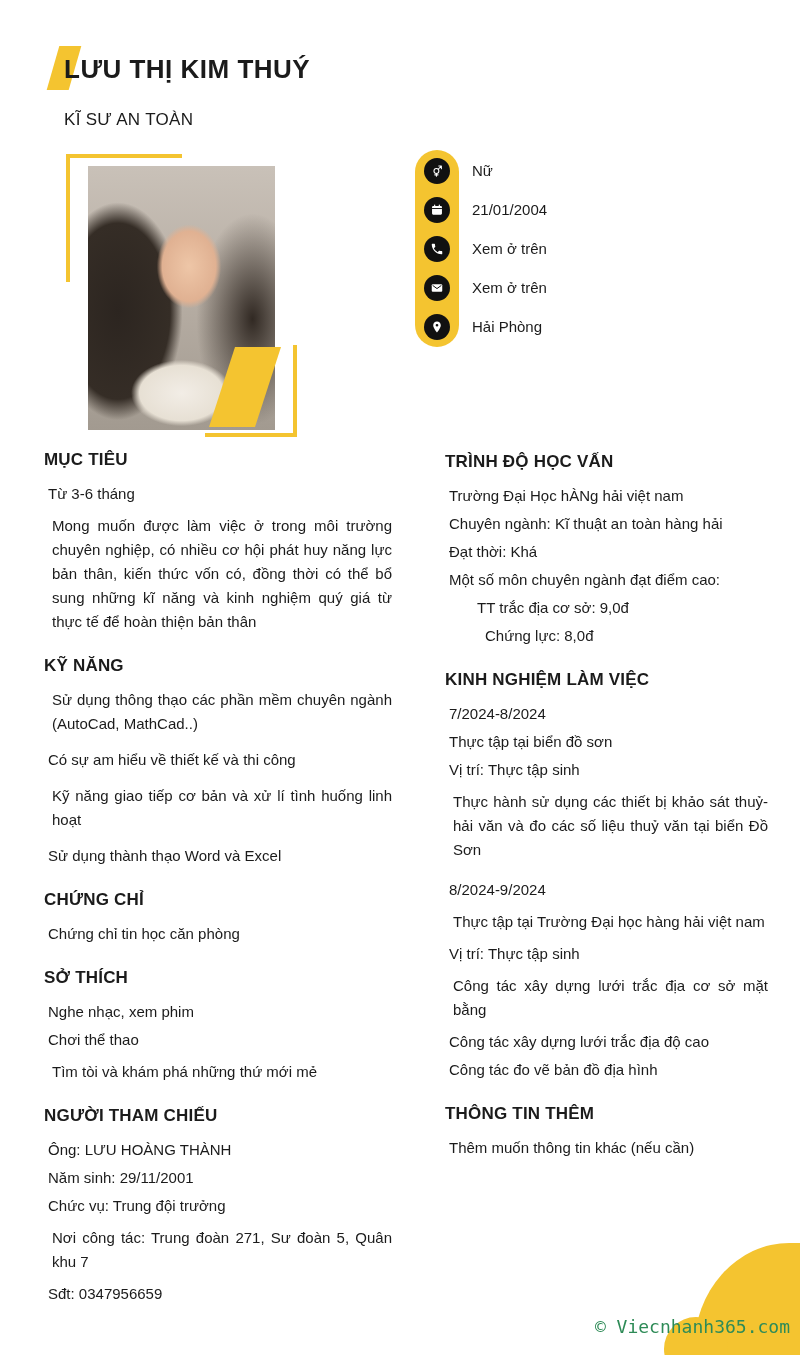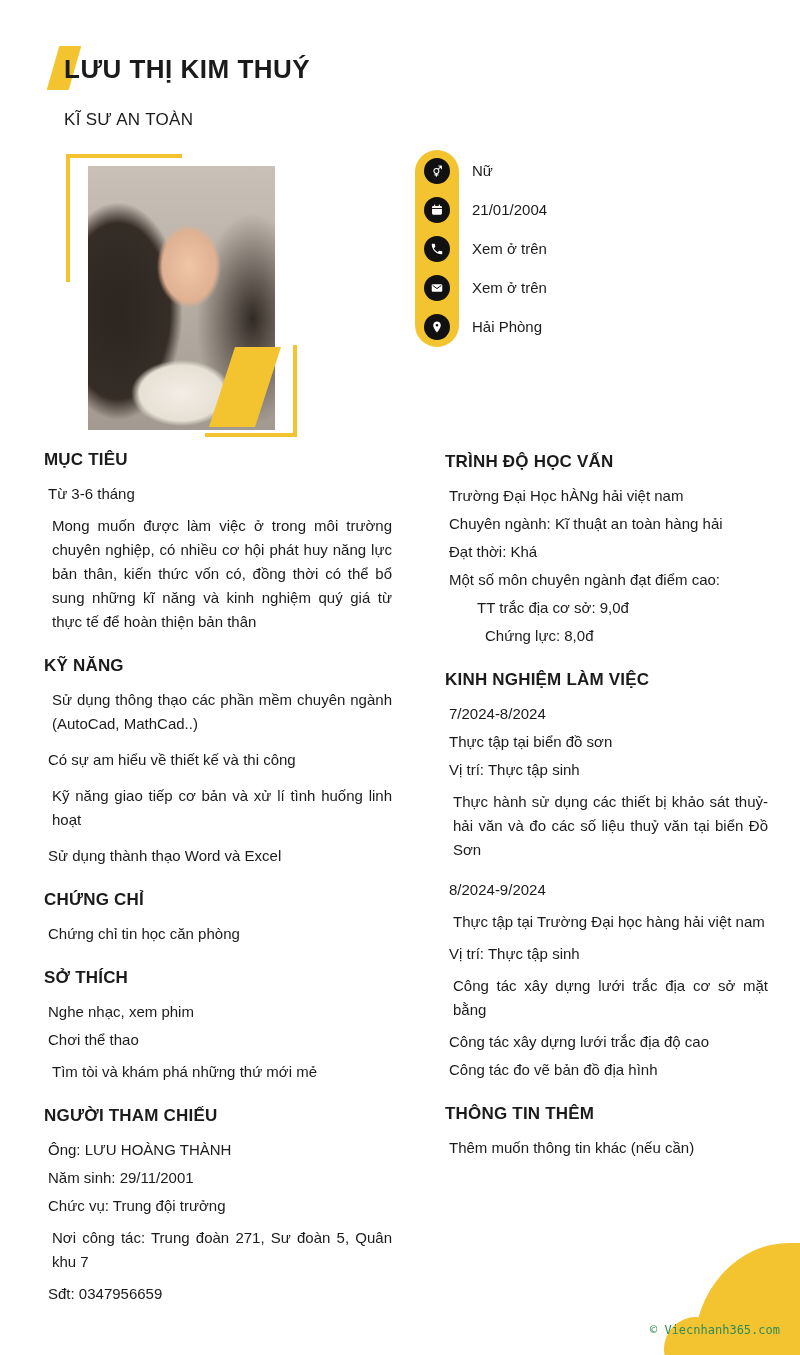--- a/index.html
+++ b/index.html
@@ -49,21 +49,21 @@
   .skill{margin-bottom:12px;}
   .skill:last-child{margin-bottom:0;}
   .job{margin-bottom:16px;}
   .job:last-child{margin-bottom:0;}
   .indent-1{padding-left:28px;}
   .indent-2{padding-left:36px;}
 
   
   .blob{position:absolute;right:0;bottom:0;width:106px;height:112px;background:var(--accent);border-top-left-radius:90% 95%;}
   .blob::before{content:"";position:absolute;left:-30px;bottom:-26px;width:64px;height:64px;background:var(--accent);border-radius:50%;}
-  .credit{position:absolute;right:20px;bottom:18px;font-family:"DejaVu Sans Mono","Liberation Mono",monospace;font-size:12px;color:var(--credit-green);z-index:2;}
+  .credit{position:absolute;right:10px;bottom:18px;font-family:"DejaVu Sans Mono","Liberation Mono",monospace;font-size:18px;color:var(--credit-green);z-index:2;}
 </style>
 </head>
 <body>
 
 <div class="page">
 
   <div class="accent-wedge"></div>
   <h1 class="person-name">LƯU THỊ KIM THUÝ</h1>
   <div class="job-title">KĨ SƯ AN TOÀN</div>
 

